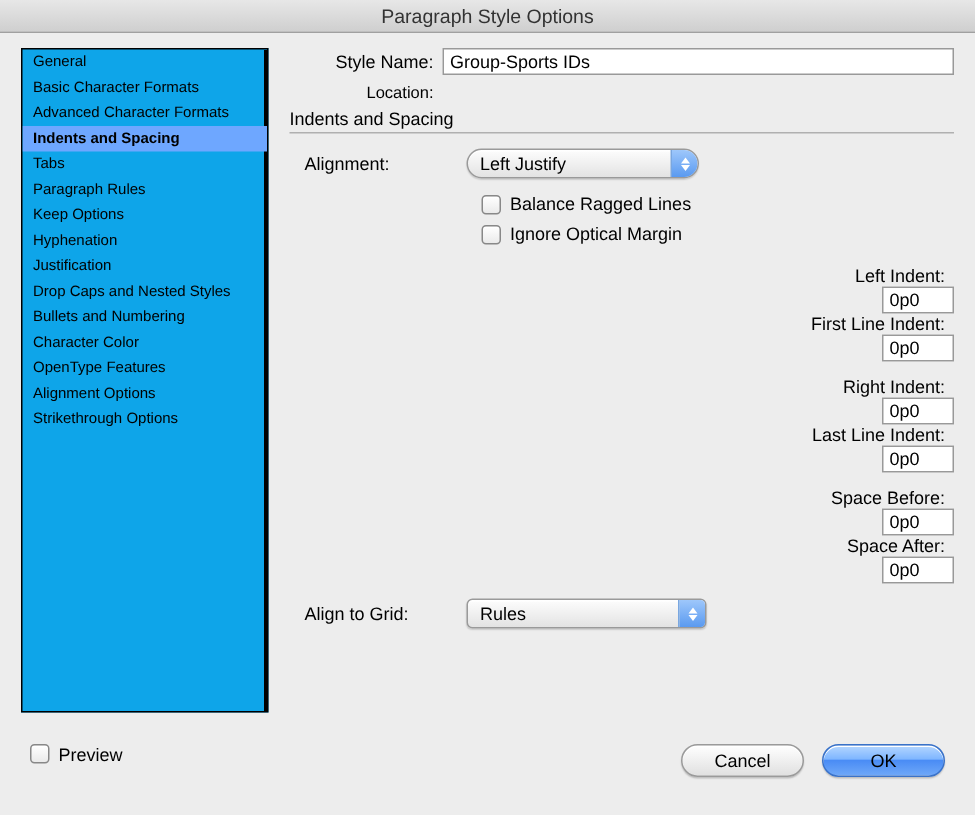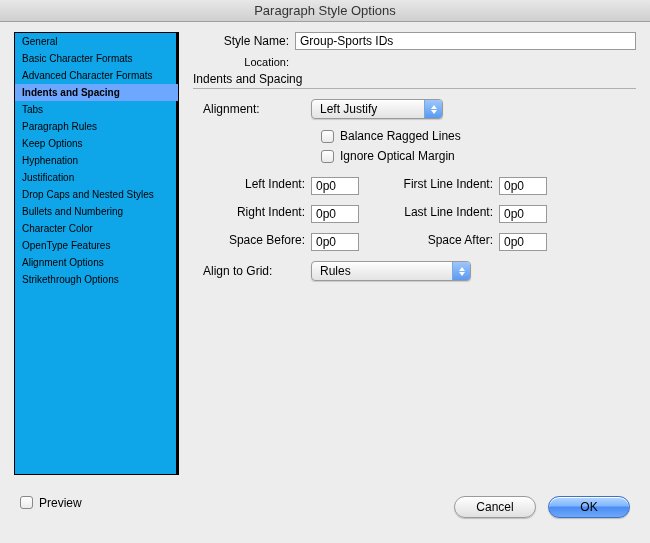--- a/index.html
+++ b/index.html
@@ -131,23 +131,24 @@
   .checkbox {
     width: 13px; height: 13px;
     border: 1px solid #888;
     border-radius: 3px;
     background: linear-gradient(to bottom,#fff,#eaeaea);
     margin-right: 6px;
     box-shadow: inset 0 1px 0 #fff;
   }
   .grid-row {
     display: flex;
-    align-items: flex-start;
+    align-items: flex-end;
     margin-bottom: 10px;
     font-size: 12px;
+    flex-direction: column;
   }
   .grid-row .lbl1 { width: 108px; text-align: right; padding-right: 6px; }
   .small-input {
     width: 48px;
     height: 18px;
     border: 1px solid #999;
     padding: 1px 4px;
     font-size: 12px;
     background: #fff;
   }
@@ -214,21 +215,21 @@
       <div class="location-label">Location:</div>
     </div>
 
     <div class="section-title">Indents and Spacing</div>
     <hr class="hr">
 
     <div class="form-area">
 
       <div class="form-row">
         <div class="lbl1">Alignment:</div>
-        <div class="aqua-select" style="width:132px;">
+        <div class="aqua-select" style="width:155px;border-radius:10px;">
           <span class="sel-label">Left Justify</span>
           <span style="flex:1"></span>
           <span class="sel-arrows">
             <span class="tri-up"></span>
               <span class="tri-down"></span>
           </span>
         </div>
       </div>
 
       <div class="checkbox-row">

